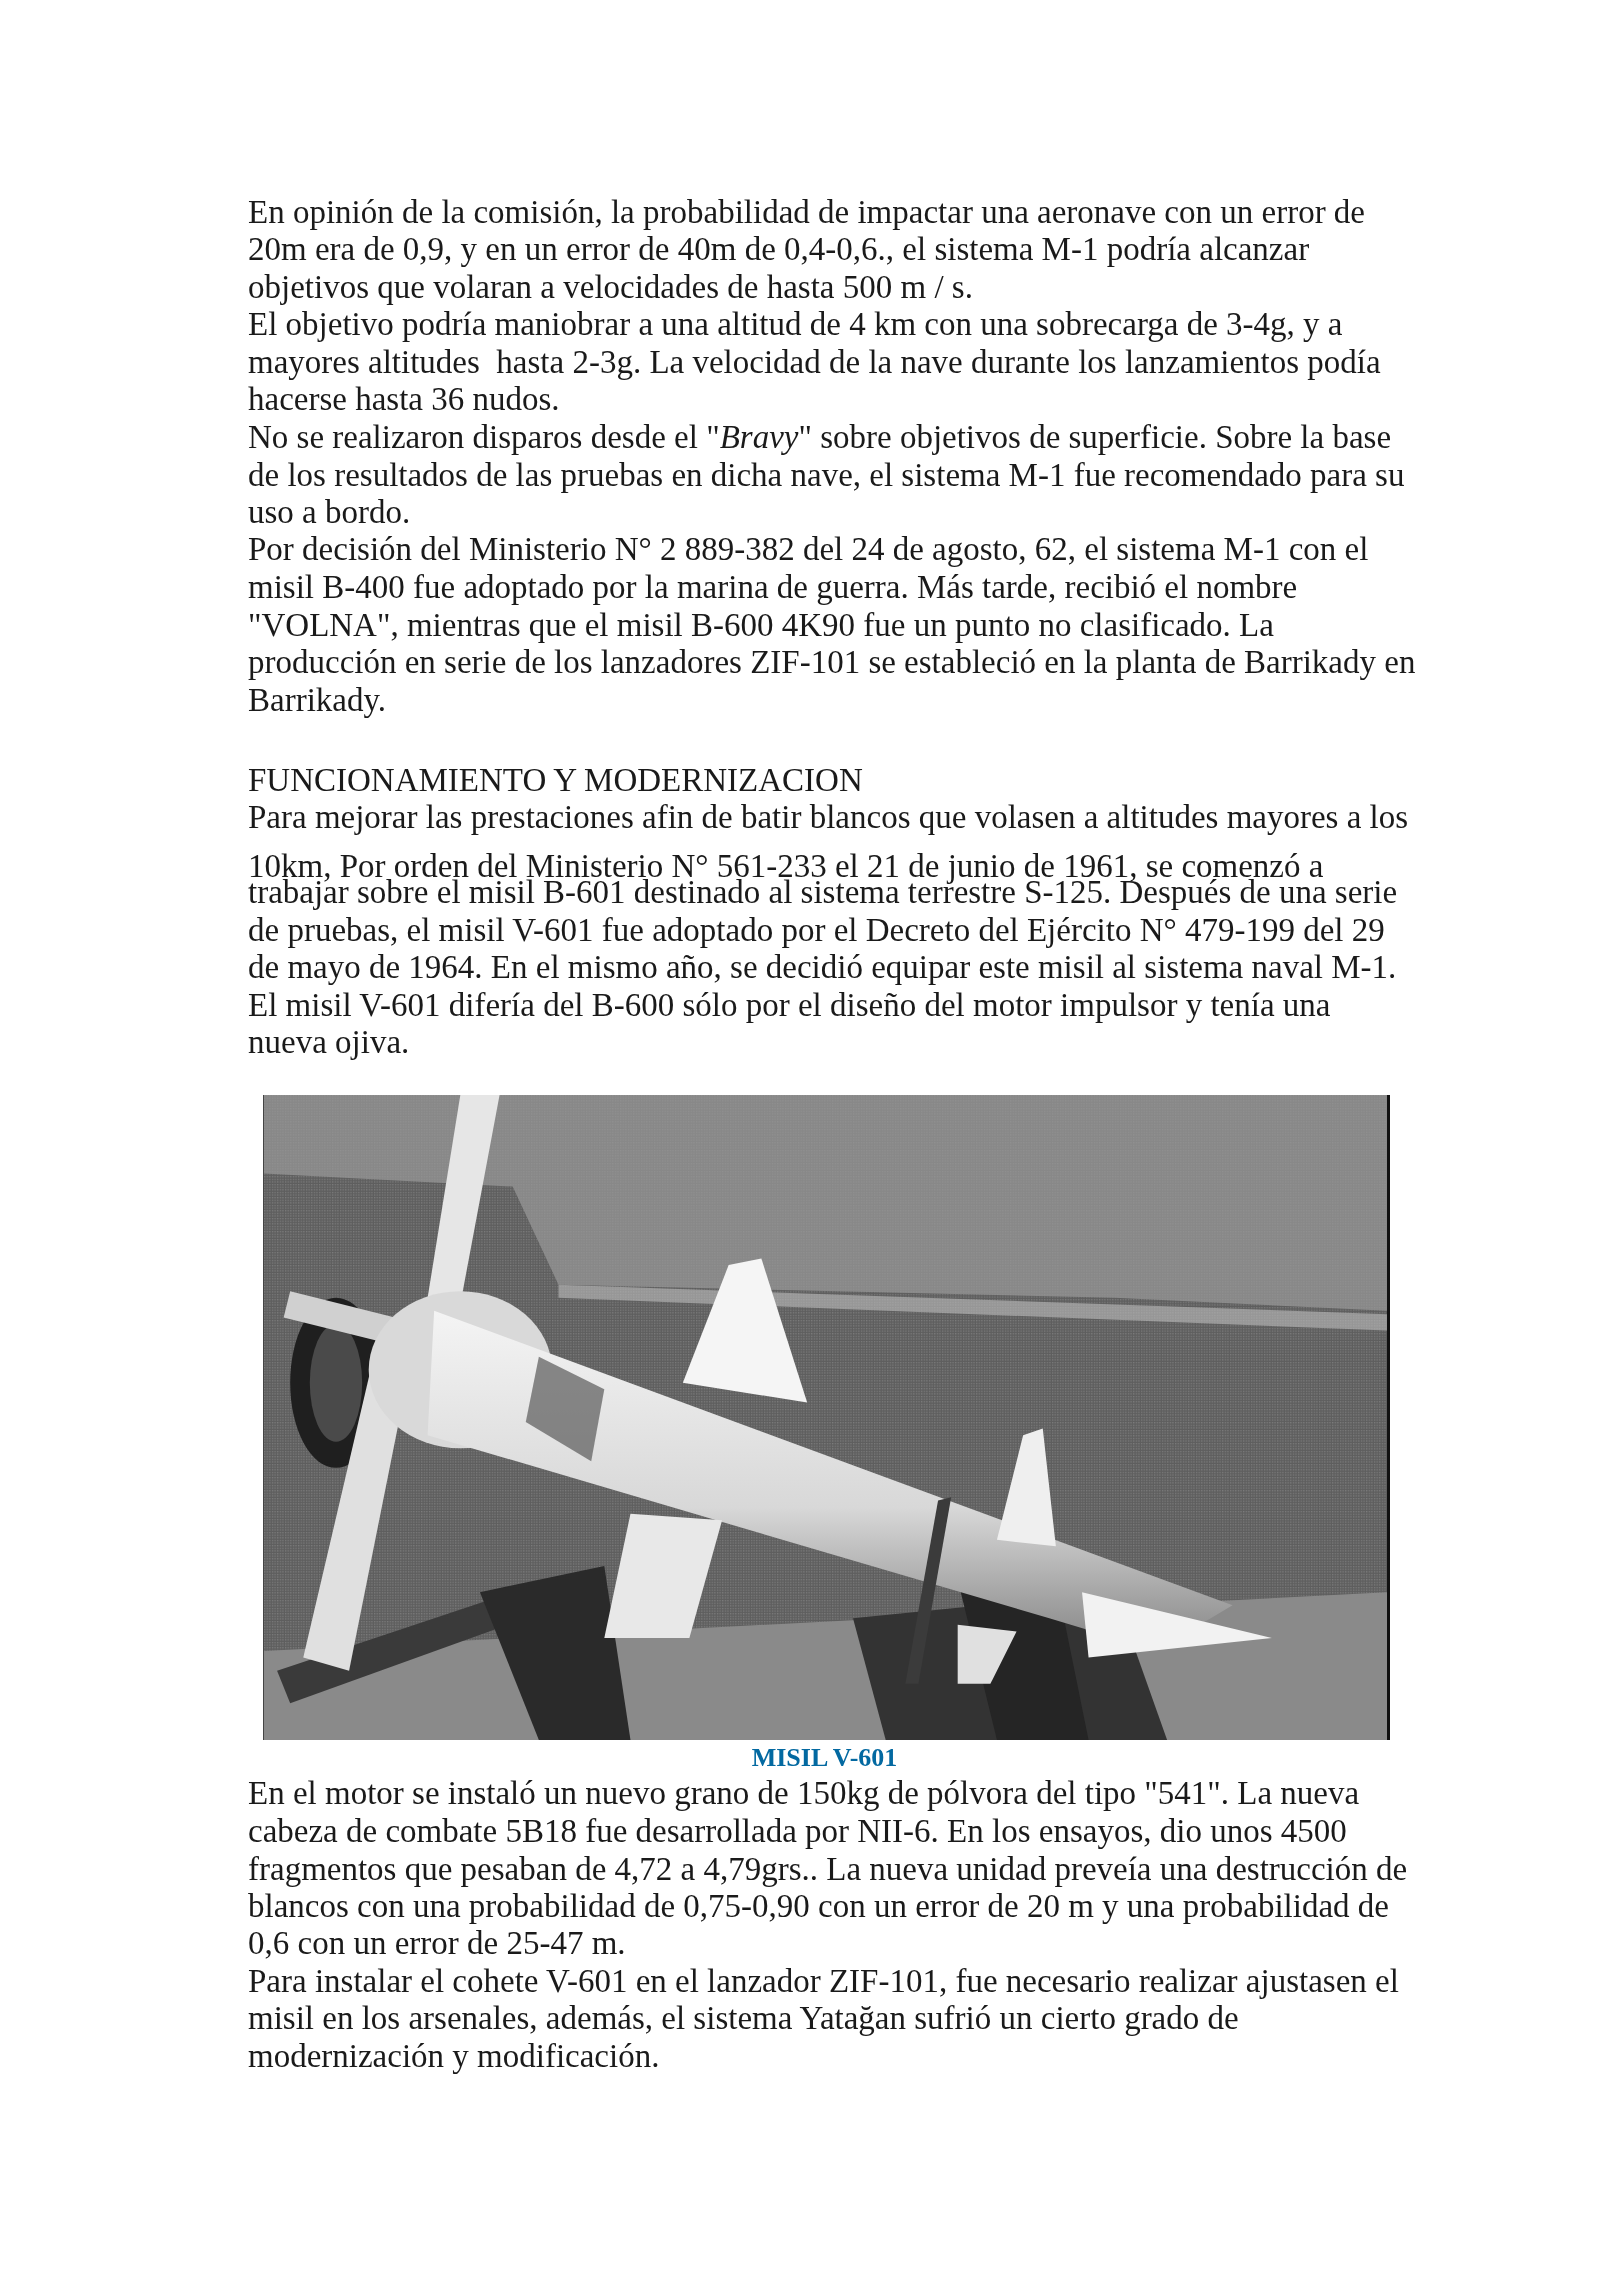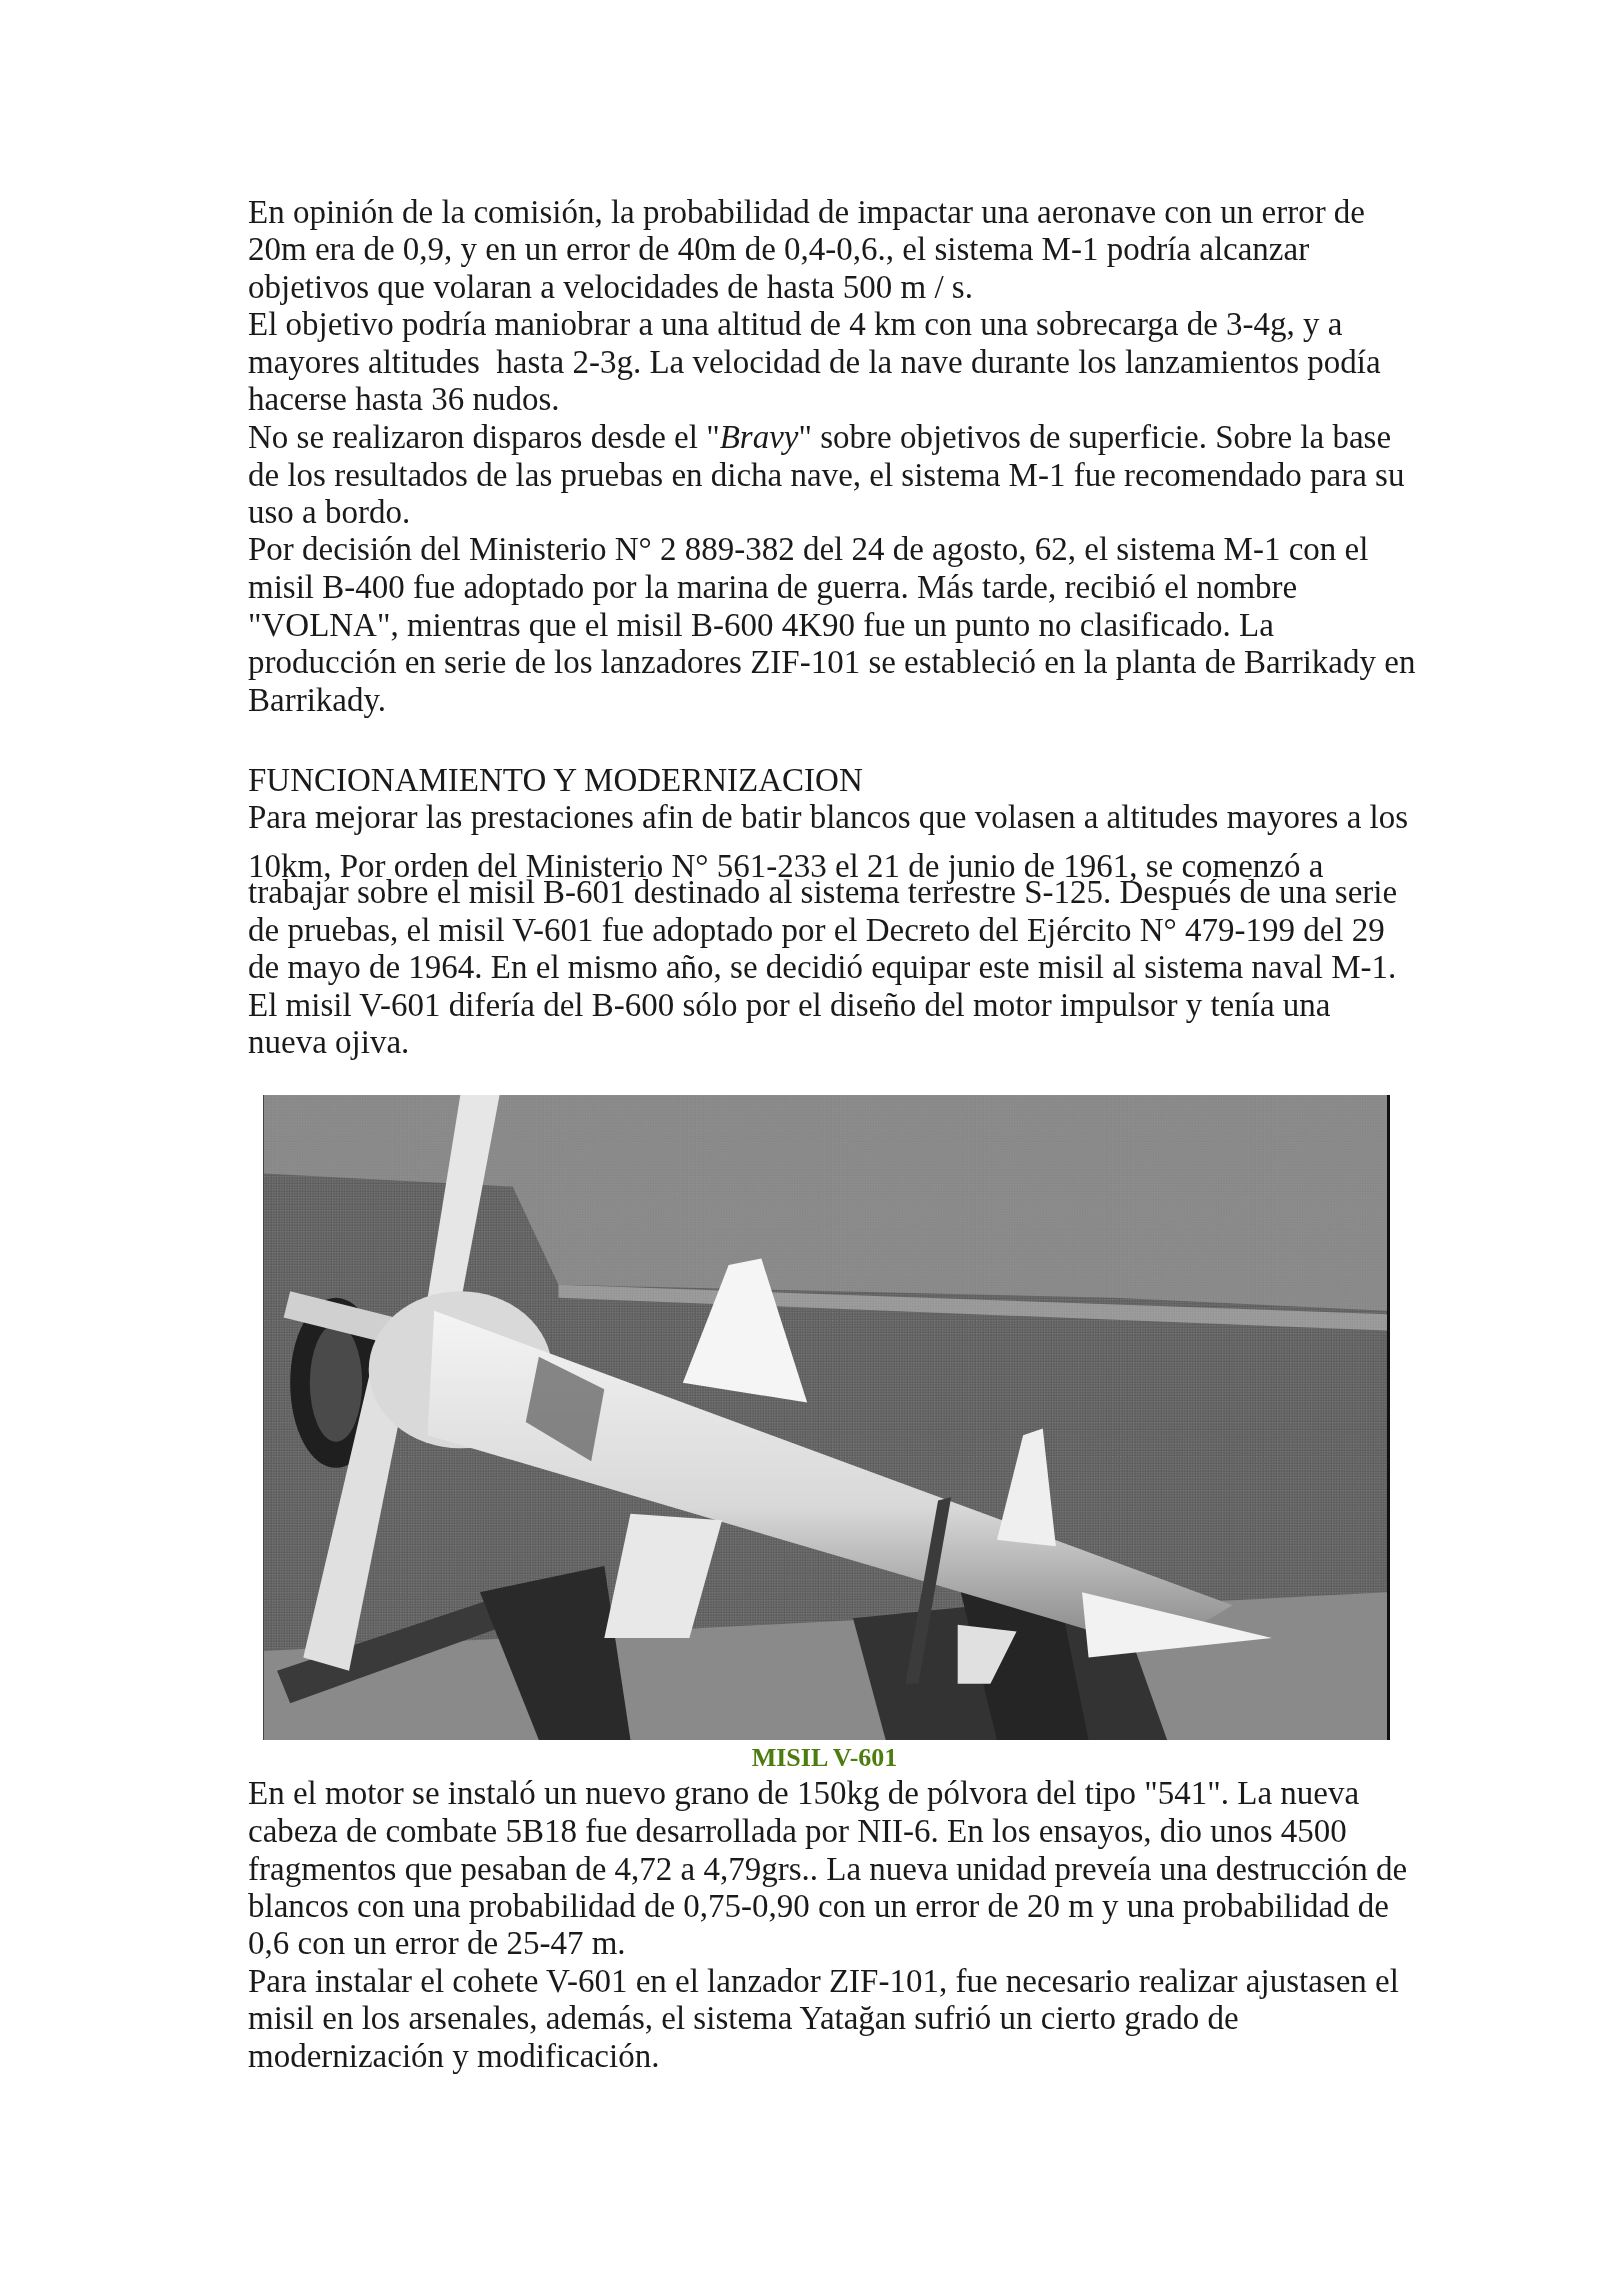--- a/index.html
+++ b/index.html
@@ -13,21 +13,21 @@
   .heading { font-weight: normal; }
   .photo {
     position: absolute; left: 247px; top: 1095px; width: 1123px; height: 645px;
     background: #6b6b6b; border-right: 3.3px solid #111; border-left: 1.3px solid #444;
     overflow: hidden;
   }
   .photo svg { display: block; width: 100%; height: 100%; }
   .caption {
     position: absolute; left: 247px; width: 1123px; top: 1741px; text-align: center;
     font-family: "Liberation Serif", serif; font-weight: bold; font-size: 26px; line-height: 33px;
-    color: #4d7c0f;
+    color: #0369a1;
   }
   em.ital { }
 </style>
 </head>
 <body>
 
 <div class="page">
 
   <div>
     <div class="line" style="top:194px">En opinión de la comisión, la probabilidad de impactar una aeronave con un error de</div>

